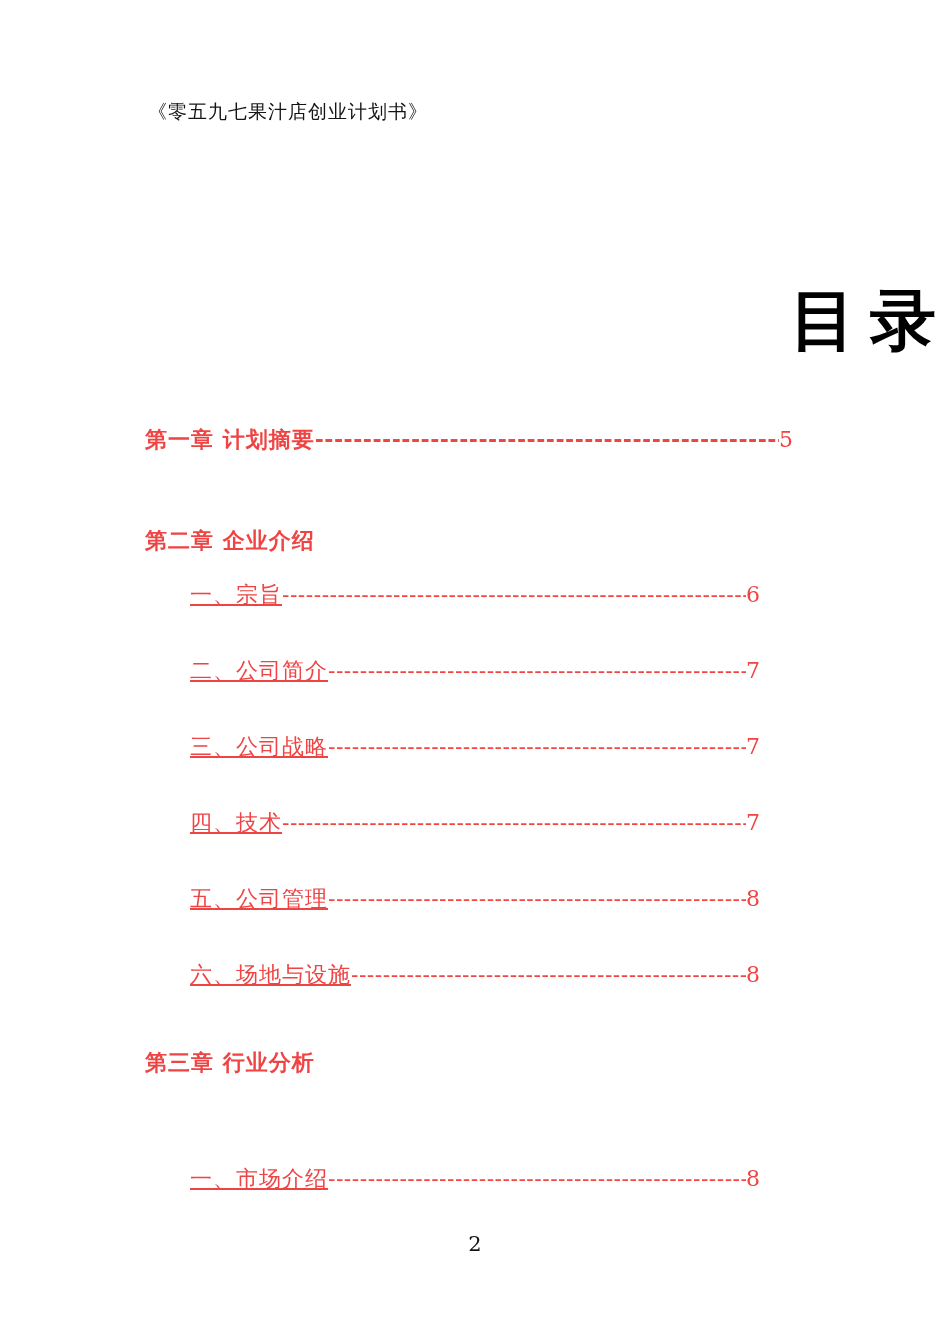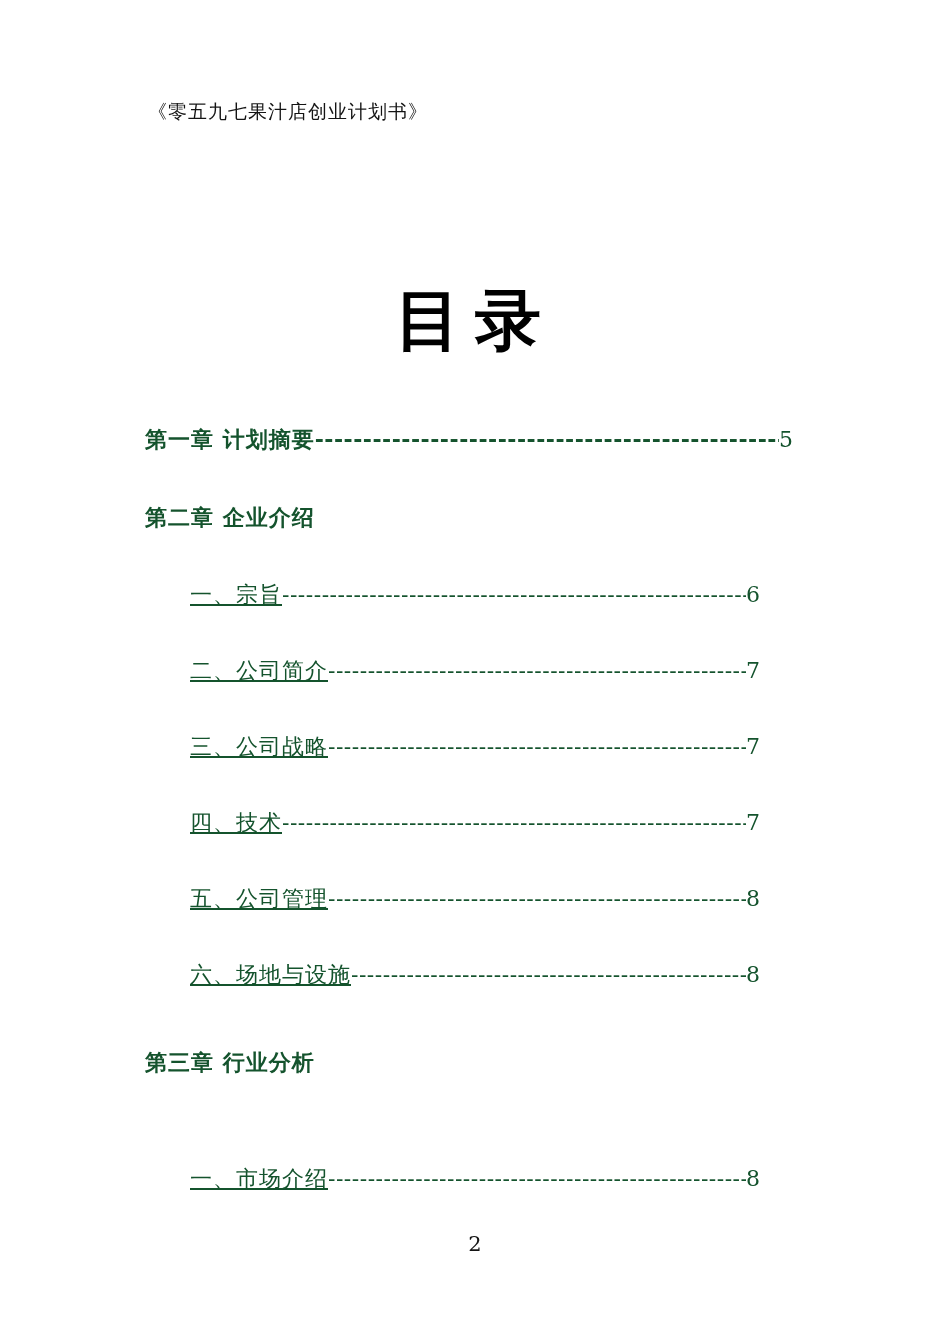--- a/index.html
+++ b/index.html
@@ -23,54 +23,54 @@
     letter-spacing: 1px;
     color: #141414;
     white-space: nowrap;
     margin-top: 33px;
   }
   .toc-title {
     position: absolute;
     top: 276px;
     left: 0;
     width: 950px;
-    text-align: center;
+    text-align: right;
     font-size: 66px;
     font-weight: bold;
     letter-spacing: 14px;
     color: #000000;
   }
   .toc-row {
     position: absolute;
     display: flex;
     align-items: baseline;
     font-size: 22px;
     white-space: nowrap;
-    color: #14532d;
+    color: #ef4444;
   }
   .toc-row .label { flex: 0 0 auto; }
   .toc-row .leader {
     flex: 1 1 auto;
     overflow: hidden;
     white-space: nowrap;
     letter-spacing: 0.5px;
   }
   .toc-row .pagenum {
     flex: 0 0 auto;
     font-weight: normal;
     font-size: 22px;
   }
   .toc-row.chapter { left: 145px; width: 648px; }
   .toc-row.chapter .label { font-weight: bold; letter-spacing: 1px; }
   .toc-row.chapter .leader { font-weight: bold; }
   .toc-row.sub { left: 190px; width: 570px; }
   .toc-row.sub .label { font-weight: normal; letter-spacing: 1px; text-decoration: underline; }
 
   .r1  { top: 425px; }
-  .r2  { top: 503px; align-items: flex-end; }
+  .r2  { top: 526px; align-items: flex-end; }
   .r3  { top: 580px; }
   .r4  { top: 656px; }
   .r5  { top: 732px; text-align: center; }
   .r6  { top: 808px; }
   .r7  { top: 884px; }
   .r8  { top: 960px; text-align: right; }
   .r9  { top: 1048px; }
   .r10 { top: 1164px; }
 
   .footer-pagenum {

